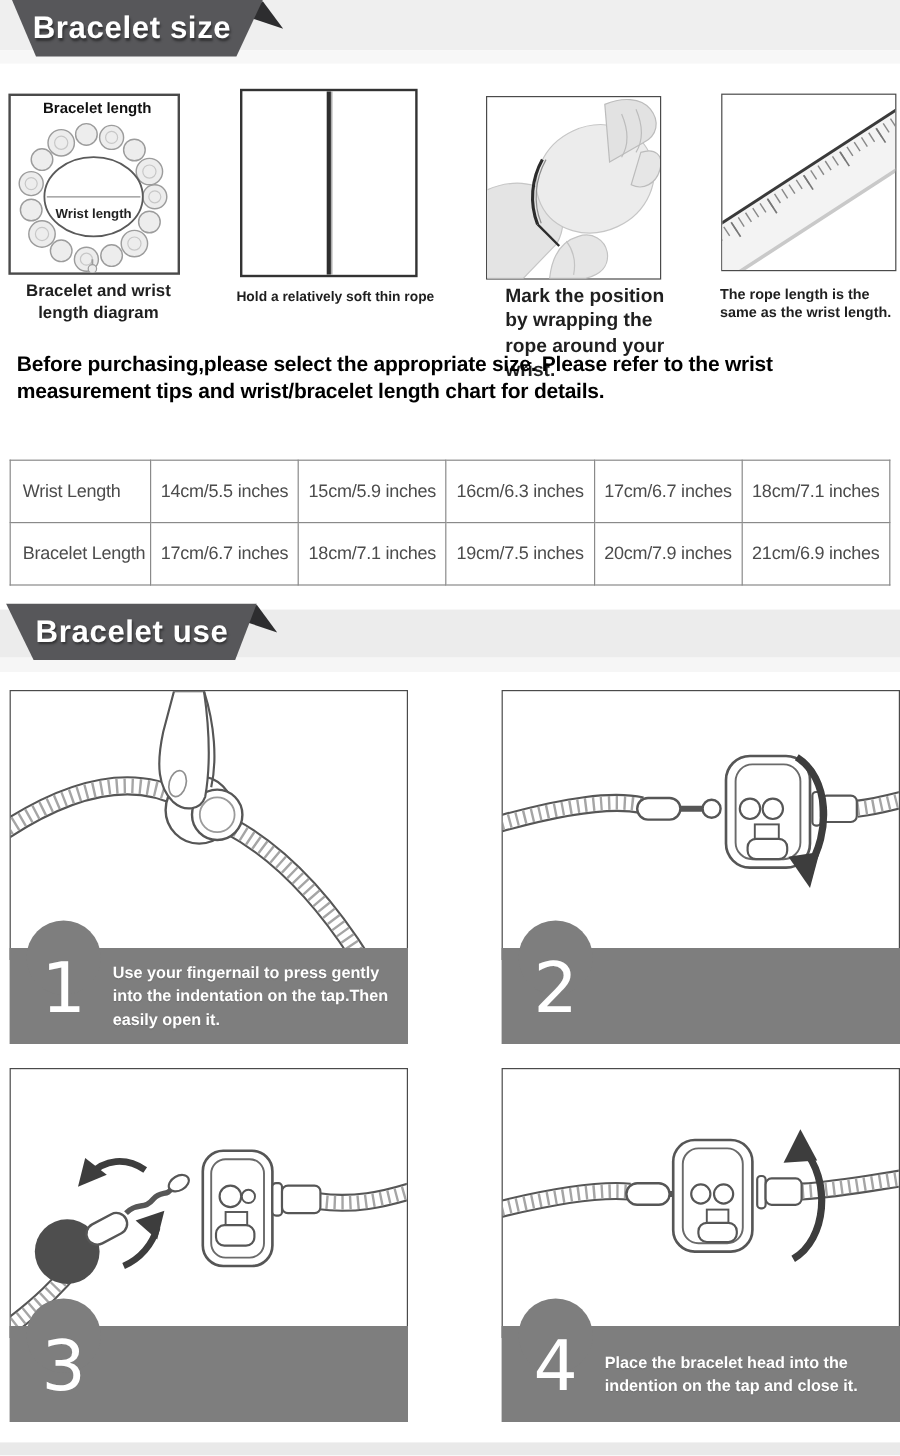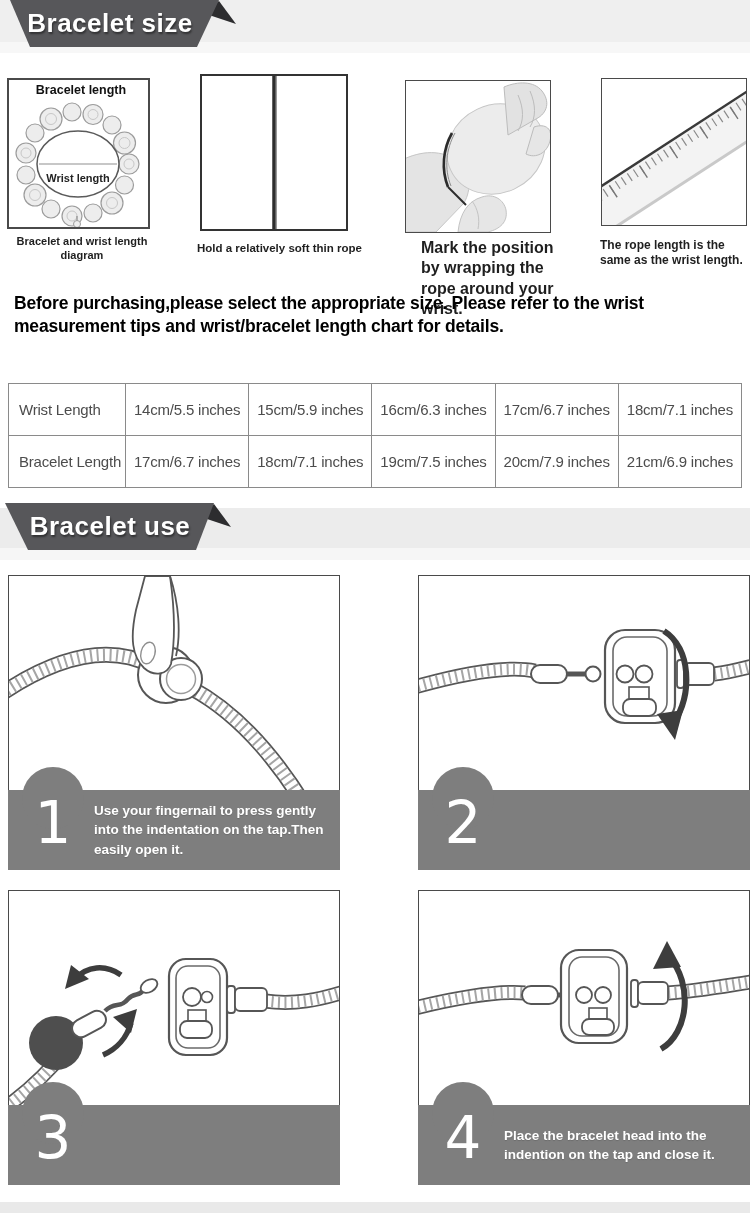--- a/index.html
+++ b/index.html
@@ -24,21 +24,21 @@
   .ribbon-size { left:0; top:0; }
   .ribbon-use  { left:0; top:503px; }
 
   
   .fig-box { position:absolute; background:#fff; }
   .box1 { left:7px;  top:78px; width:143px; height:151px; border:2px solid #4a4a4a; }
   .box2 { left:200px; top:74px; width:148px; height:157px; border:2px solid #333333; }
   .box3 { left:405px; top:80px; width:146px; height:153px; border:1px solid #4a4a4a; }
   .box4 { left:601px; top:78px; width:146px; height:148px; border:1px solid #4a4a4a; }
   .caption { position:absolute; font-weight:bold; color:#1f1f1f; line-height:1.28; }
-  .cap1 { left:0px;   top:234px; width:164px; text-align:center; font-size:11px; }
+  .cap1 { left:0px;   top:234px; width:164px; text-align:center; font-size:14px; }
   .cap2 { left:197px; top:241px; width:200px; font-size:11.5px; }
   .cap3 { left:421px; top:238px; width:152px; font-size:16px; }
   .cap4 { left:600px; top:238px; width:158px; font-size:12px; }
 
   .intro {
     position:absolute; left:14px; top:292px; width:724px;
     font-size:17.5px; font-weight:bold; color:#000000; line-height:1.33; letter-spacing:-0.2px;
   }
   .warning {
     position:absolute; left:14px; top:351px; width:724px;

